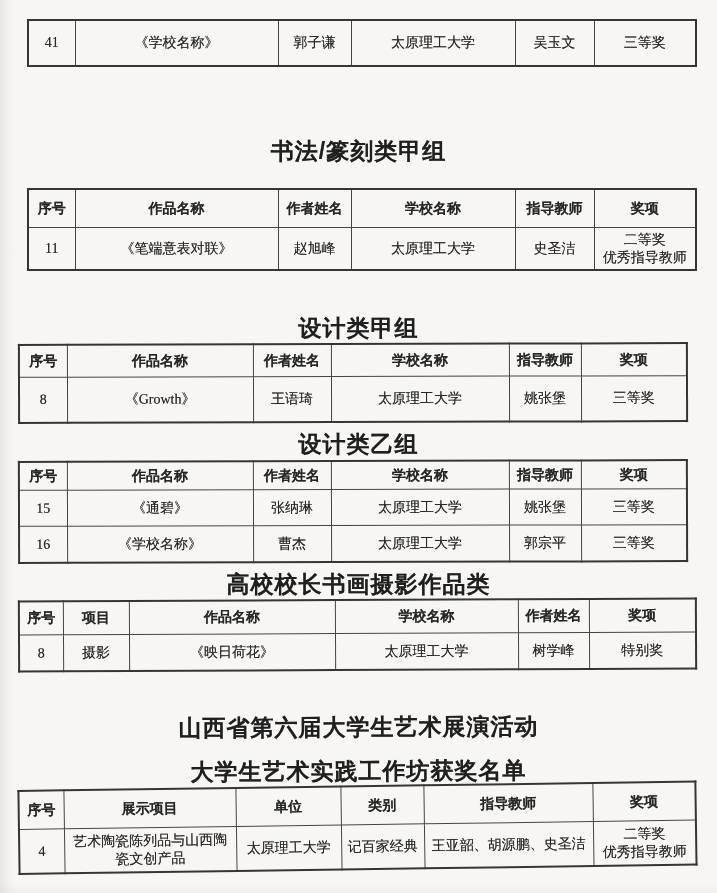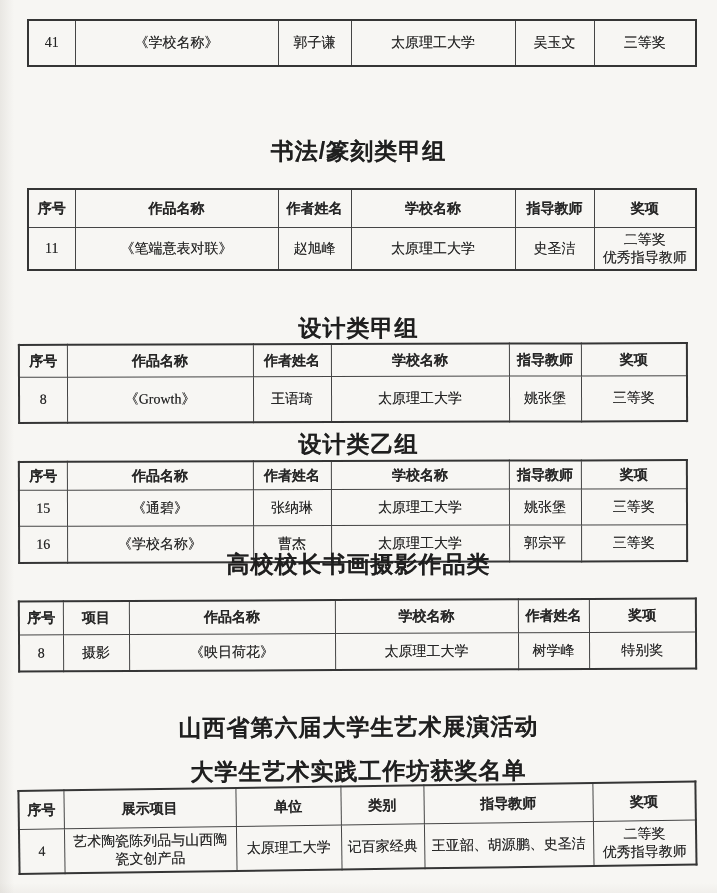--- a/index.html
+++ b/index.html
@@ -61,21 +61,21 @@
   .h-design-a{top:313px;}
   .t3{top:343px;left:18px;width:668px;transform:rotate(-0.15deg);}
   .t3 thead th{height:29px;}
   .t3 tbody td{height:42px;}
 
   .h-design-b{top:429px;}
   .t4{top:460px;left:18px;width:668px;transform:rotate(-0.15deg);}
   .t4 thead th{height:25px;}
   .t4 tbody tr td{height:33px;}
 
-  .h-presidents{top:549px;font-family:Liberation Serif, serif;}
+  .h-presidents{top:569px;font-family:Liberation Serif, serif;}
   .t5{top:599px;left:18px;width:677px;transform:rotate(-0.25deg);}
   .t5 thead th{height:30px;}
   .t5 tbody td{height:33px;}
 
   .title-event{top:712px;transform:rotate(-0.3deg);}
   .title-workshop{top:756px;transform:rotate(-0.3deg);}
   .t6{top:790px;left:18px;width:677px;transform:rotate(-0.8deg);transform-origin:left center;}
   .t6 thead th{height:35px;}
   .t6 tbody td{height:41px;}
 

